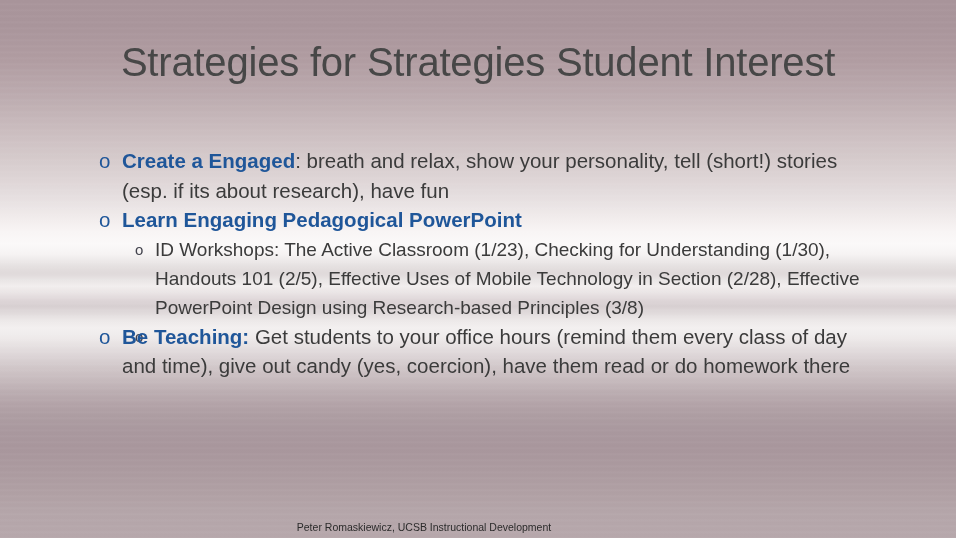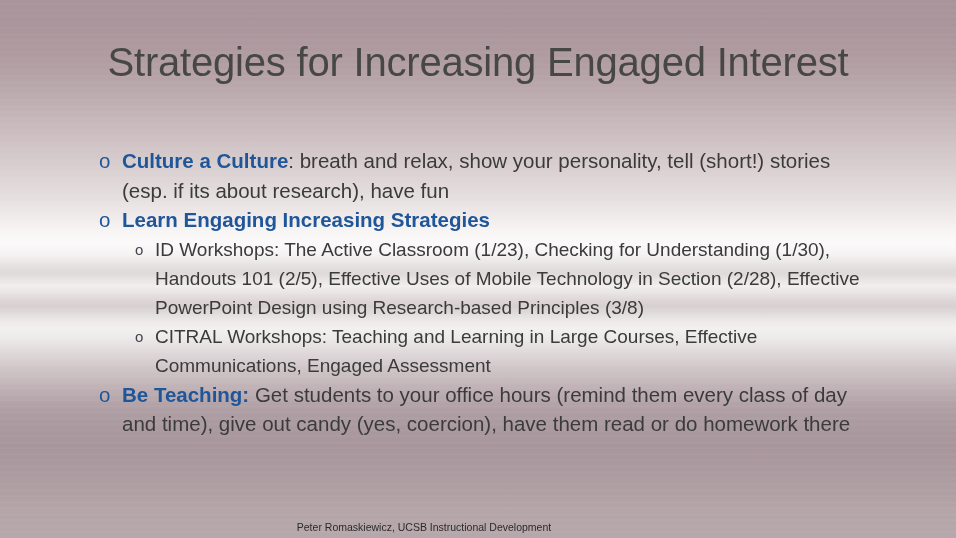--- a/index.html
+++ b/index.html
@@ -148,38 +148,38 @@
     white-space: nowrap;
   }
 </style>
 </head>
 <body>
 
 <div id="slide">
 
   <div id="streaks"></div>
 
-  <div id="title">Strategies for Increasing Engaged Interest</div>
+  <div id="title">Strategies for Strategies Student Interest</div>
 
   <div id="body">
 
     <p class="bullet-l1">
-      <span class="marker">o</span><span class="hl">Culture a Culture</span><span>: breath and relax, show your personality, tell (short!) stories (esp. if its about research), have fun</span>
+      <span class="marker">o</span><span class="hl">Create a Engaged</span><span>: breath and relax, show your personality, tell (short!) stories (esp. if its about research), have fun</span>
     </p>
 
     <p class="bullet-l1">
-      <span class="marker">o</span><span class="hl">Learn Engaging Increasing Strategies</span><span></span>
+      <span class="marker">o</span><span class="hl">Learn Engaging Pedagogical PowerPoint</span><span></span>
     </p>
 
     <div class="sub-group">
       <p class="bullet-l2">
         <span class="marker">o</span><span>ID Workshops: The Active Classroom (1/23), Checking for Understanding (1/30), Handouts 101 (2/5), Effective Uses of Mobile Technology in Section (2/28), Effective PowerPoint Design using Research-based Principles (3/8)</span>
       </p>
       <p class="bullet-l2">
-        <span class="marker">o</span><span>CITRAL Workshops: Teaching and Learning in Large Courses, Effective Communications, Engaged Assessment</span>
+        <span class="marker">o</span>
       </p>
     </div>
 
     <p class="bullet-l1">
       <span class="marker">o</span><span class="hl">Be Teaching:</span><span> Get students to your office hours (remind them every class of day and time), give out candy (yes, coercion), have them read or do homework there</span>
     </p>
 
   </div>
 
   <div id="footer">Peter Romaskiewicz, UCSB Instructional Development</div>

